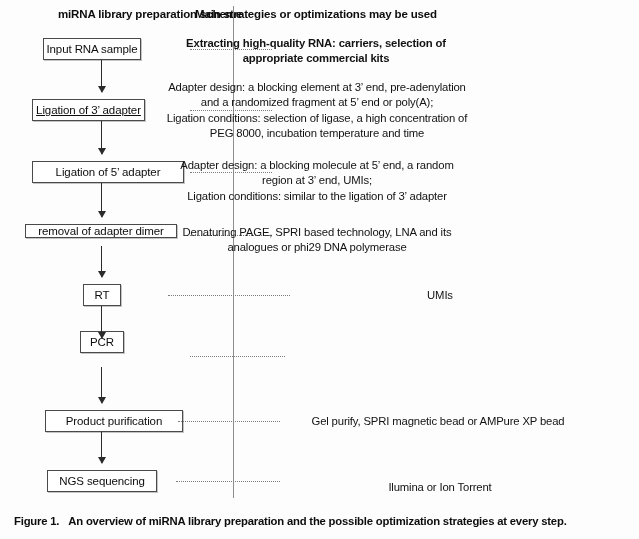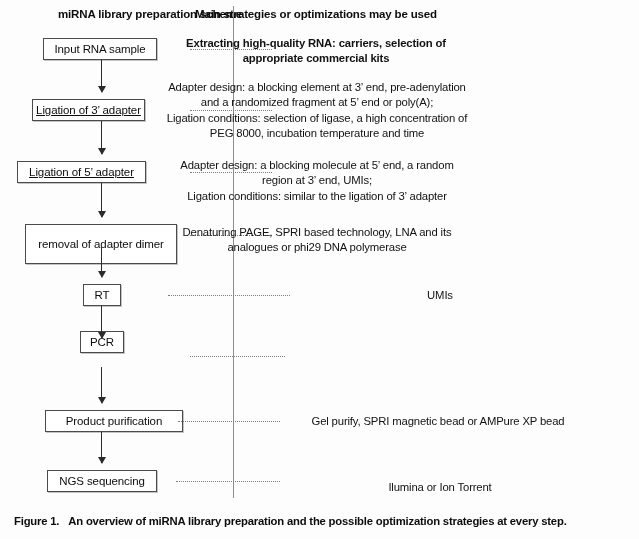--- a/index.html
+++ b/index.html
@@ -109,33 +109,33 @@
 </head>
 <body>
 
 <div id="figure">
 
   <div class="col-header" id="header-left">miRNA library preparation scheme</div>
   <div class="col-header" id="header-right">Main strategies or optimizations may be used</div>
 
   <div id="divider"></div>
 
-  <div class="flow-box" style="left:43px;  top:38px;  width:114px; height:22px;">
+  <div class="flow-box" style="left:43px;  top:38px;  width:98px; height:22px;">
     <span>Input RNA sample</span>
   </div>
 
   <div class="flow-box" style="left:32px;  top:99px;  width:113px; height:22px;text-decoration:underline;">
     <span>Ligation of 3’ adapter</span>
   </div>
 
-  <div class="flow-box" style="left:17px;  top:161px; width:129px; height:22px;text-decoration:underline;">
+  <div class="flow-box" style="left:32px;  top:161px; width:152px; height:22px;">
     <span>Ligation of 5’ adapter</span>
   </div>
 
-  <div class="flow-box" style="left:25px;  top:224px; width:152px; height:40px;">
+  <div class="flow-box" style="left:25px;  top:224px; width:152px; height:14px;">
     <span>removal of adapter dimer</span>
   </div>
 
   <div class="flow-box" style="left:83px;  top:284px; width:38px;  height:22px;">
     <span>RT</span>
   </div>
 
   <div class="flow-box" style="left:80px;  top:331px; width:44px;  height:22px;">
     <span>PCR</span>
   </div>

